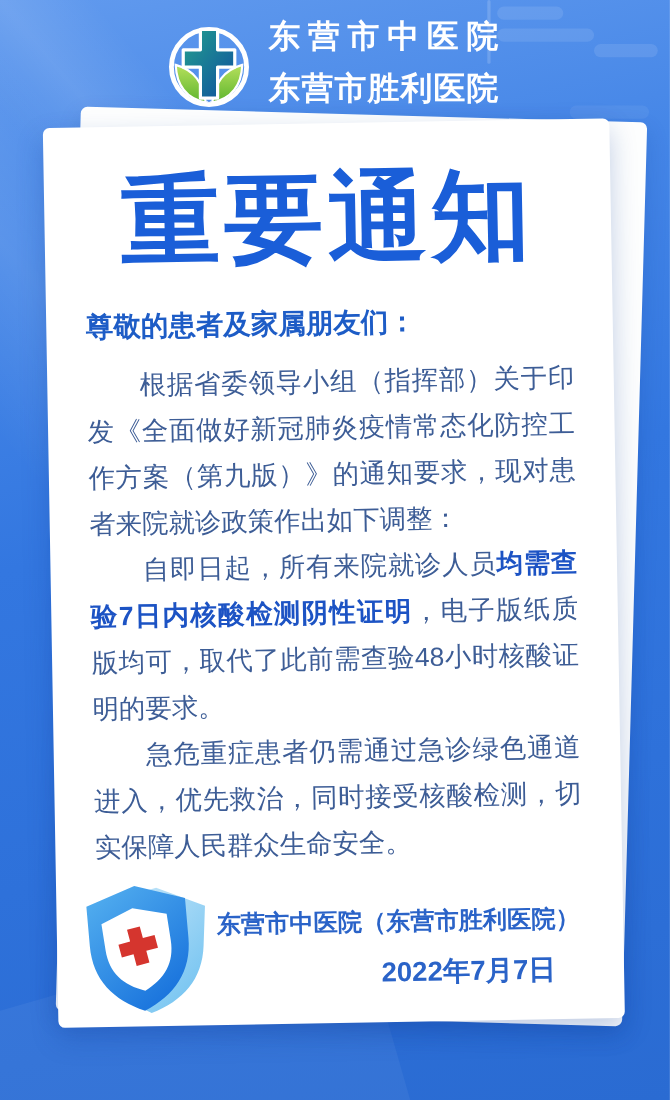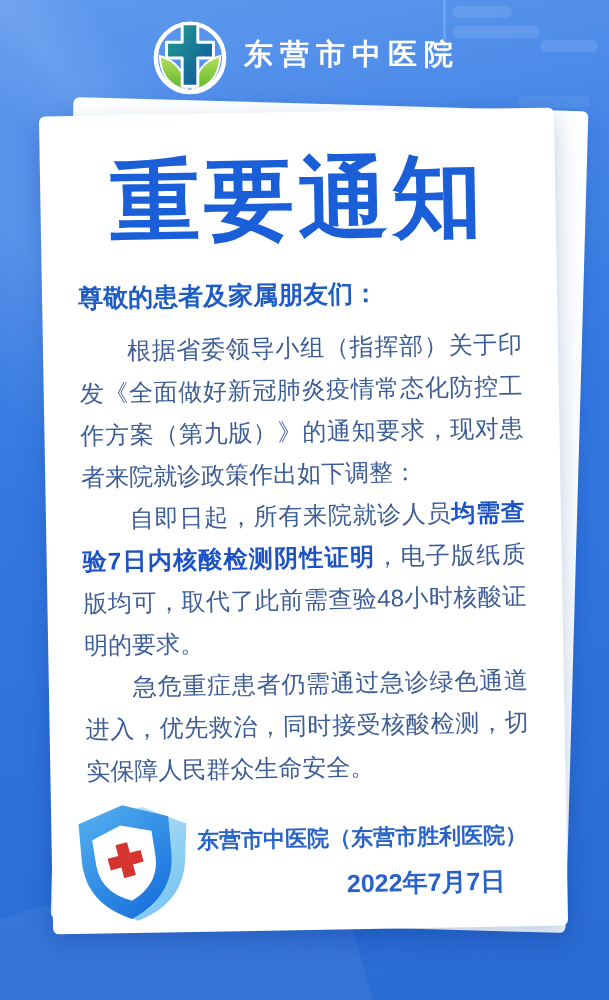--- a/index.html
+++ b/index.html
@@ -87,20 +87,21 @@
         </linearGradient>
       </defs>
       <circle cx="42" cy="45" r="35" fill="none" stroke="#ffffff" stroke-width="4.5"></circle>
       <path d="M11 43 C12 66 24 75 39 78 C36 60 29 48 11 43 Z" fill="url(#lg)" stroke="#ffffff" stroke-width="2"></path>
       <path d="M73 43 C72 66 60 75 45 78 C48 60 55 48 73 43 Z" fill="url(#lg)" stroke="#ffffff" stroke-width="2"></path>
       <path d="M34 10 h16 v19 h16 v16 h-16 v29 h-16 v-29 h-16 v-16 h16 z" fill="url(#cg)" stroke="#ffffff" stroke-width="3" stroke-linejoin="round"></path>
       <text x="42" y="81" text-anchor="middle" font-size="7" fill="#ffffff">1968</text>
     </svg>
     <div class="hospital-names">
       <div class="name1">东营市中医院</div>
+      <div class="name2">东营市胜利医院</div>
     </div>
   </header>
 
   <div class="sheet-back"></div>
 
   <div class="card">
     <h1 class="title">重要通知</h1>
 
     <p class="greeting">尊敬的患者及家属朋友们：</p>
 

